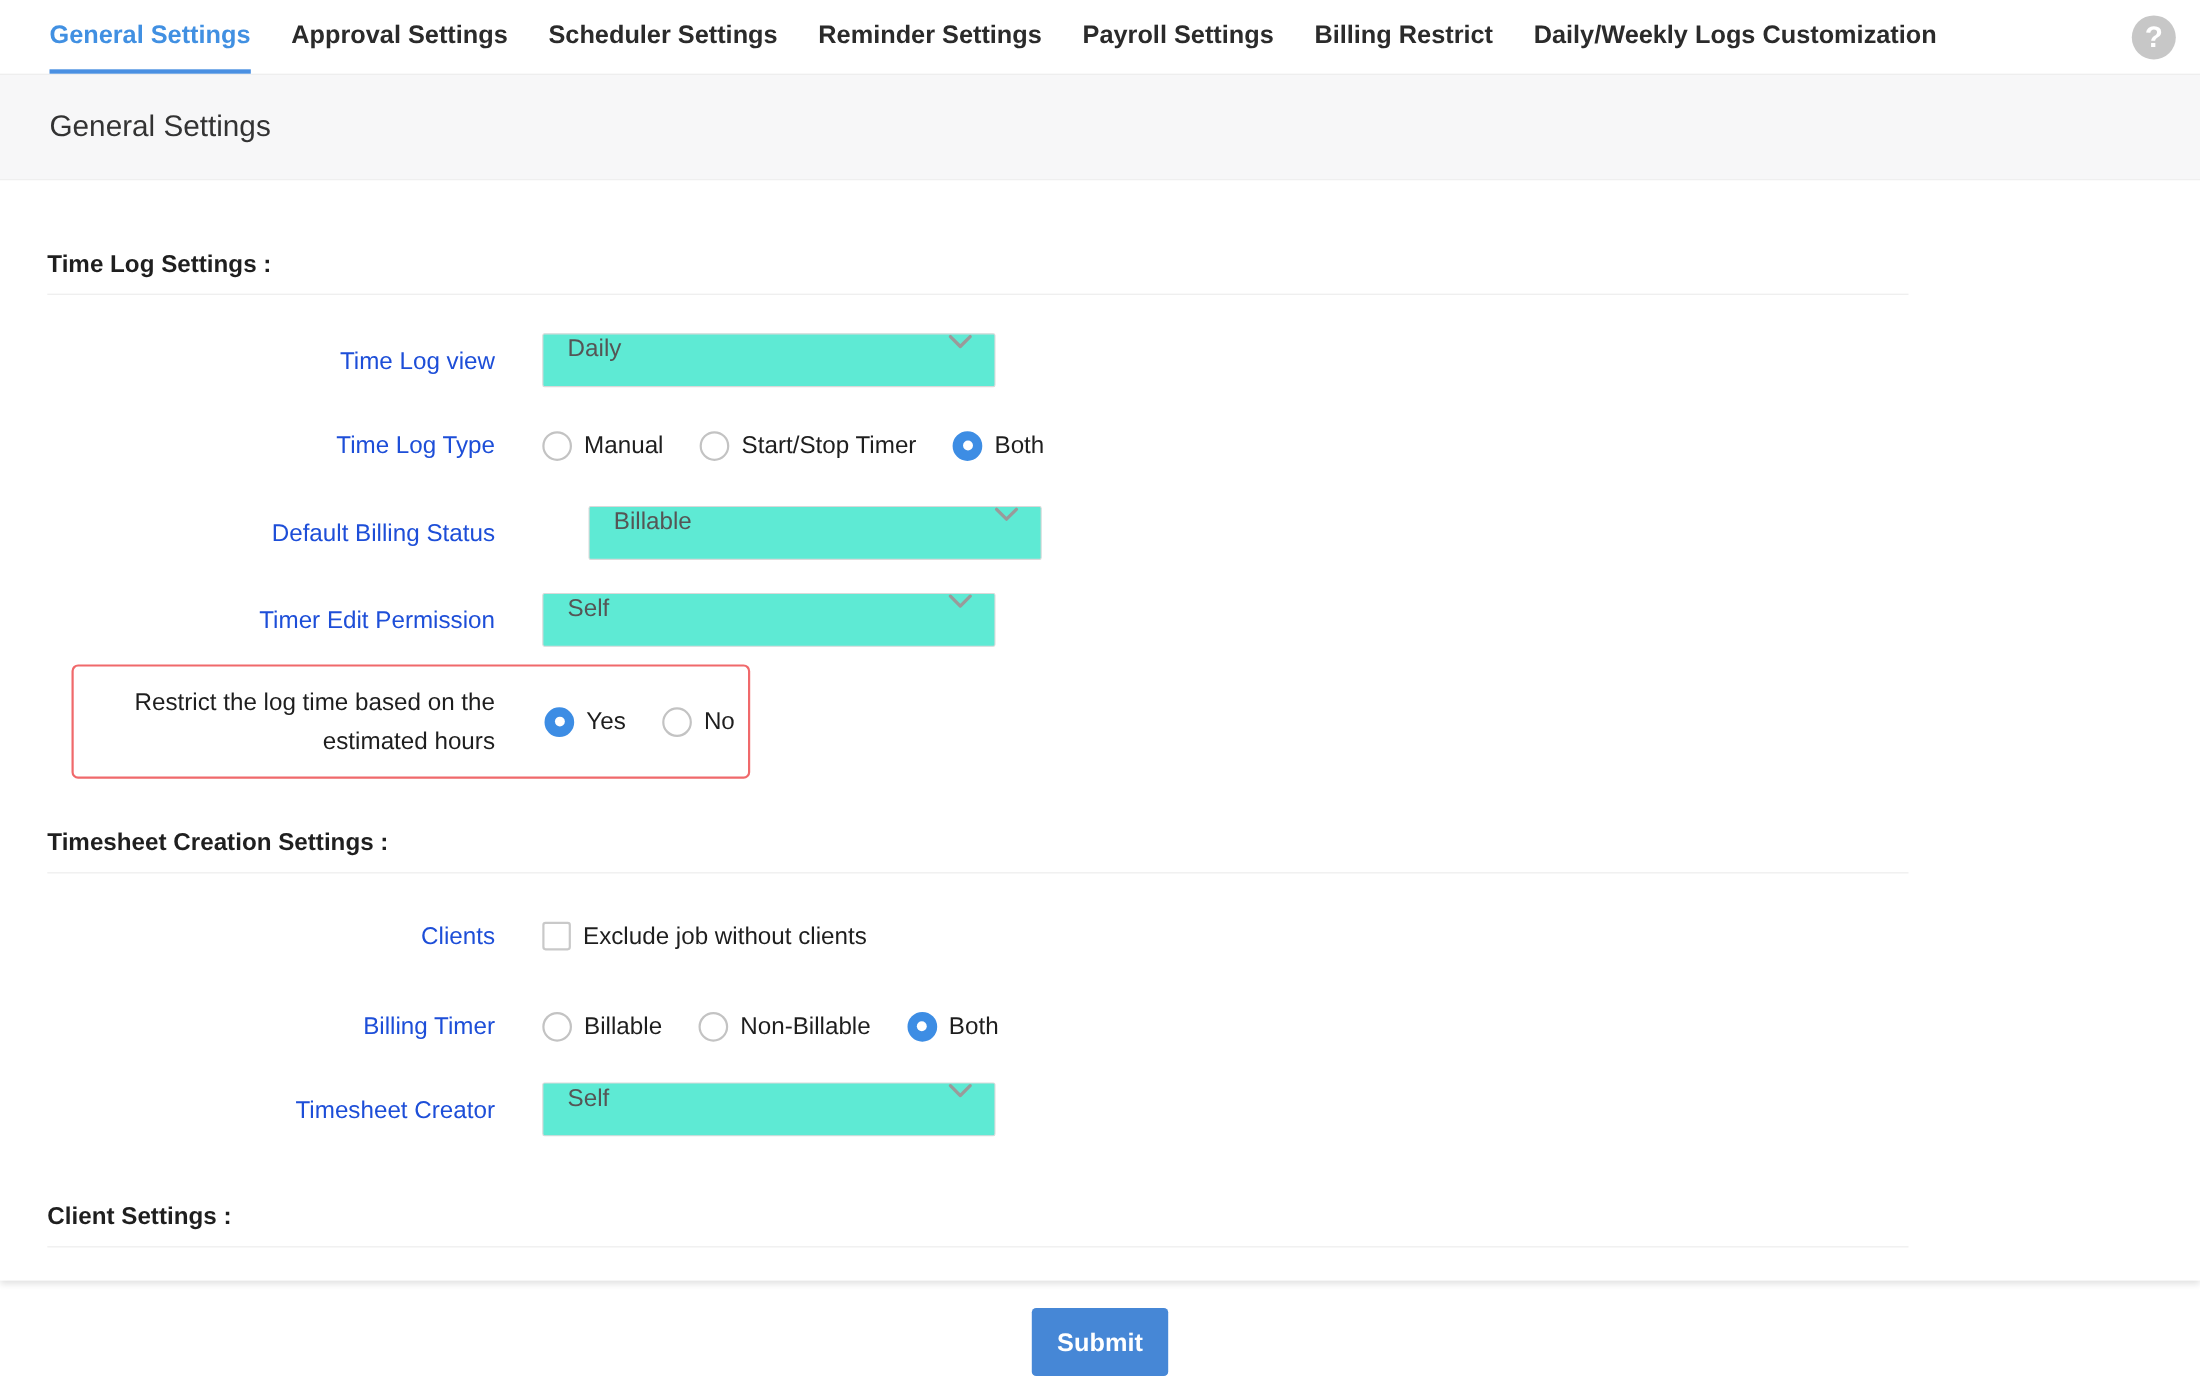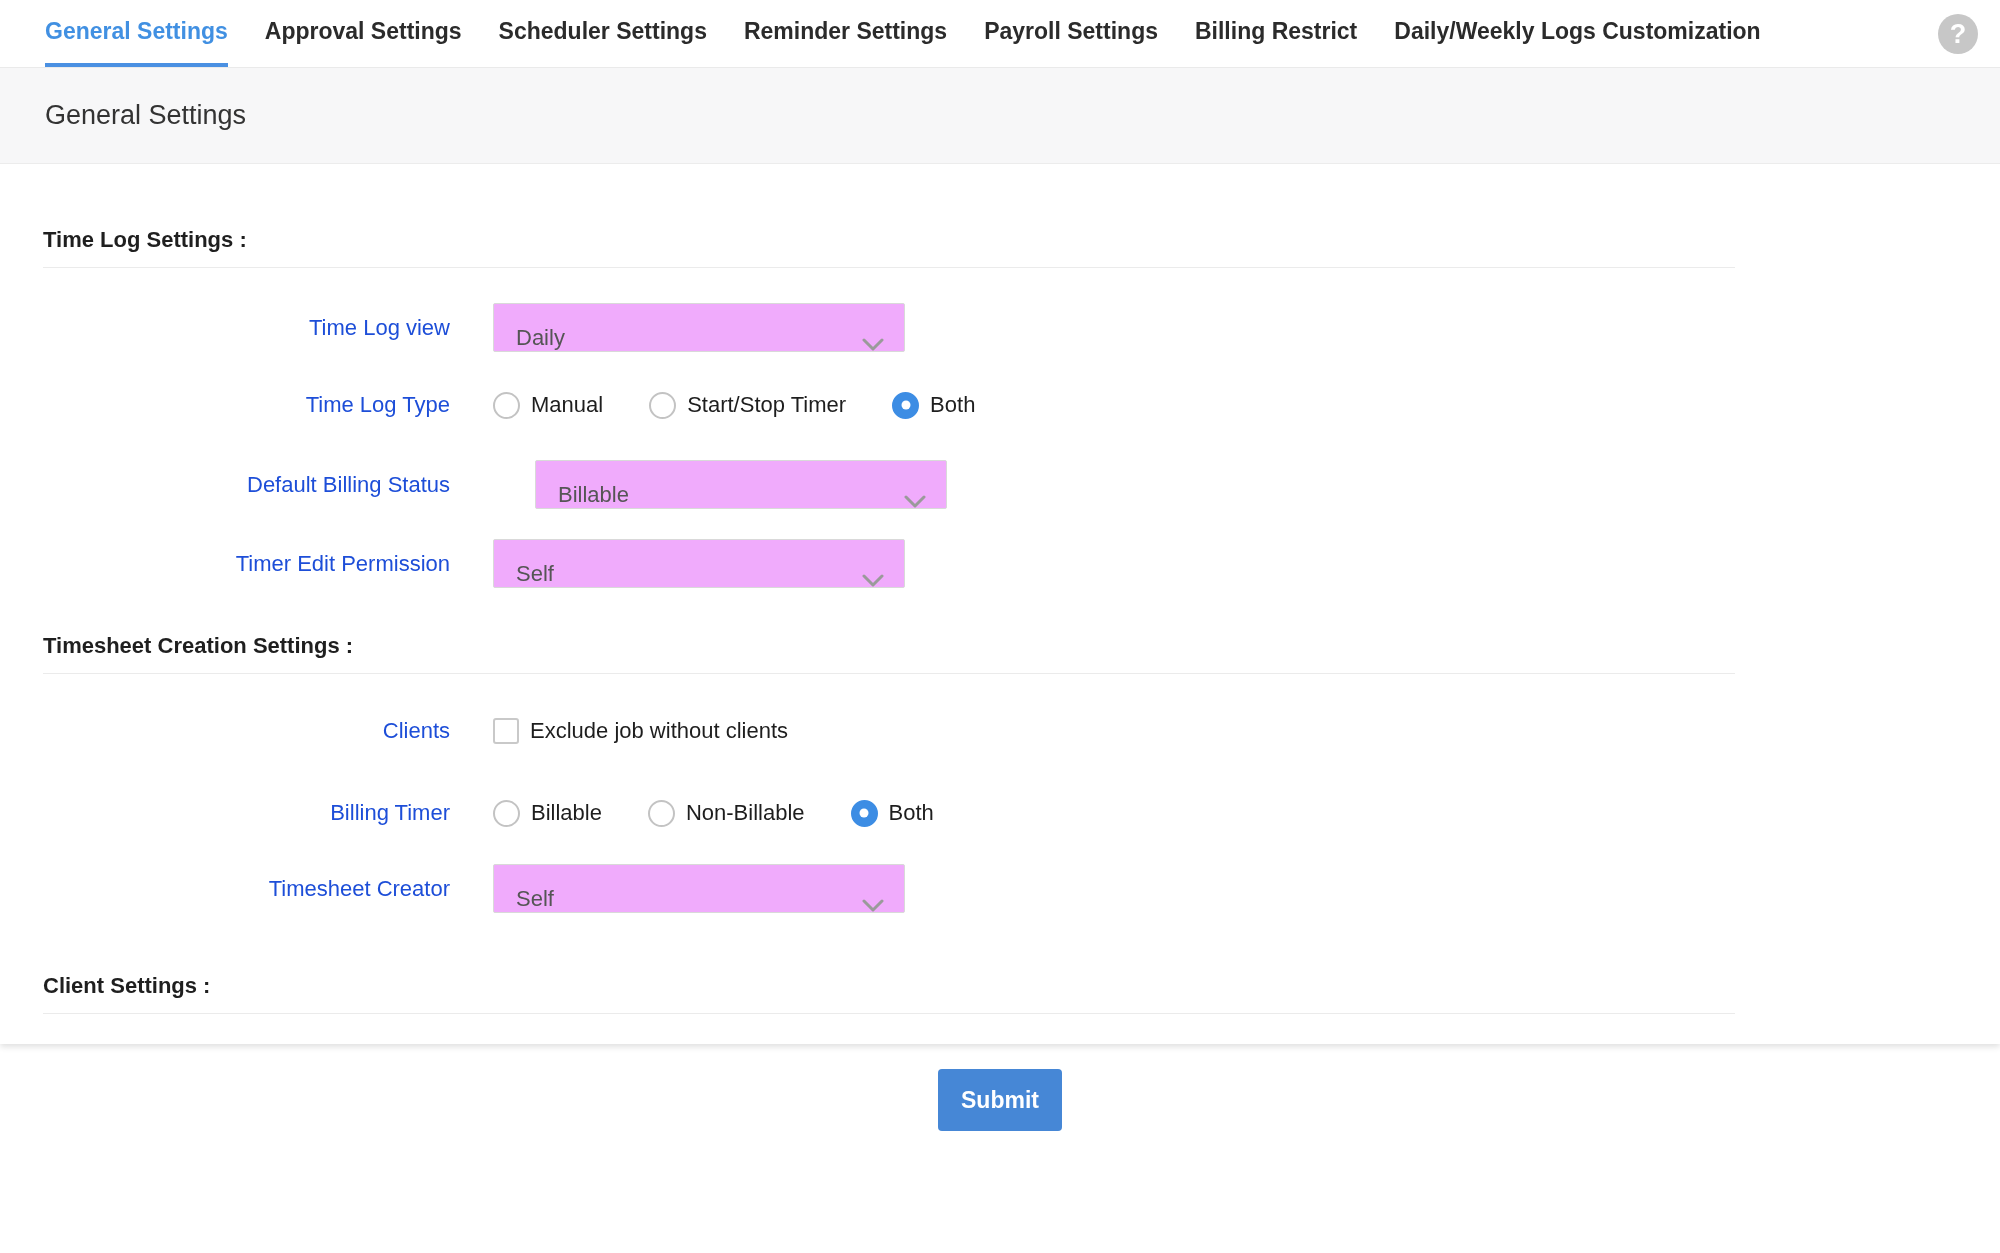--- a/index.html
+++ b/index.html
@@ -24,26 +24,26 @@
   .page-title { font-size:27px; color:#333; font-weight:500; }
 
   
   .content { padding:63px 265px 30px 43px; background:#fff; }
   .section-heading { font-size:22px; font-weight:700; color:#1f1f1f; line-height:26px;
     padding-bottom:14px; border-bottom:1px solid #ebebeb; }
   .row { display:flex; align-items:center; }
   .row-label { width:407px; text-align:right; font-size:22px; color:#1d4ed8; flex-shrink:0; line-height:30px; }
   .row-control { margin-left:43px; display:flex; align-items:center; }
 
-  .select { width:412px; height:49px; border:1px solid #d9d9d9; border-radius:2px; background:#f0abfc;
-    display:flex; align-items:flex-end; justify-content:space-between; padding:0 20px 0 22px;
+  .select { width:412px; height:49px; border:1px solid #d9d9d9; border-radius:2px; background:#5eead4;
+    display:flex; align-items:flex-start; justify-content:space-between; padding:0 20px 0 22px;
     font-size:22px; color:#555; cursor:pointer; }
   .chevron { display:flex; align-items:center; }
 
-  .radio-group { display:flex; align-items:center; gap:46px; }
+  .radio-group { display:flex; align-items:center; gap:33px; }
   .radio-opt { display:flex; align-items:center; gap:11px; font-size:22px; color:#1e1e1e;
     line-height:30px; cursor:pointer; white-space:nowrap; }
   .radio { width:27px; height:27px; border-radius:50%; border:2px solid #c3c3c3; background:#fff;
     position:relative; flex-shrink:0; }
   .radio.checked { border-color:#3d8de4; background:#3d8de4; }
   .radio.checked::after { content:""; position:absolute; width:9px; height:9px; border-radius:50%;
     background:#fff; top:50%; left:50%; transform:translate(-50%,-50%); }
 
   .checkbox { width:26px; height:26px; border:2px solid #c9c9c9; border-radius:3px; background:#fff;
     flex-shrink:0; }
@@ -141,20 +141,33 @@
           <span>Self</span>
           <span class="chevron">
             <svg width="22" height="13" viewBox="0 0 22 13">
                 <polyline points="2,2 11,11 20,2" fill="none" stroke="#9a9a9a" stroke-width="3" stroke-linecap="round" stroke-linejoin="round"></polyline>
               </svg>
           </span>
         </div>
       </div>
     </div>
 
+    <div class="highlight-box">
+      <div class="hl-label">Restrict the log time based on the estimated hours</div>
+      <div class="radio-group hl-radios">
+        <div class="radio-opt">
+          <span class="radio checked"></span>
+          <span>Yes</span>
+        </div>
+        <div class="radio-opt">
+          <span class="radio"></span>
+          <span>No</span>
+        </div>
+      </div>
+    </div>
 
     <div class="section-heading mt45">Timesheet Creation Settings :</div>
 
     <div class="row mt42">
       <div class="row-label">Clients</div>
       <div class="row-control radio-opt">
         <span class="checkbox"></span>
         <span>Exclude job without clients</span>
       </div>
     </div>

